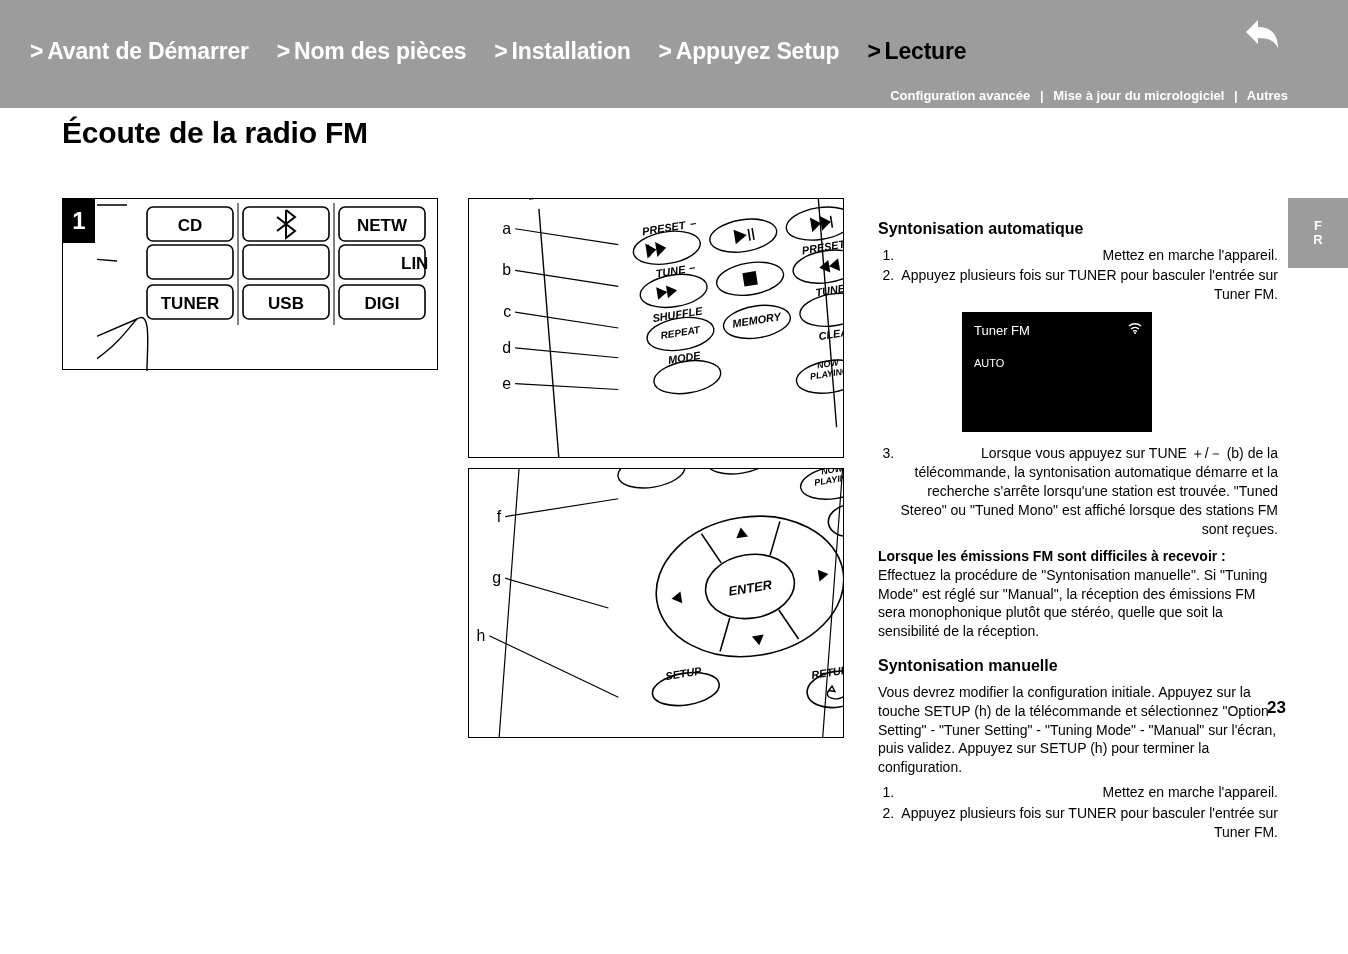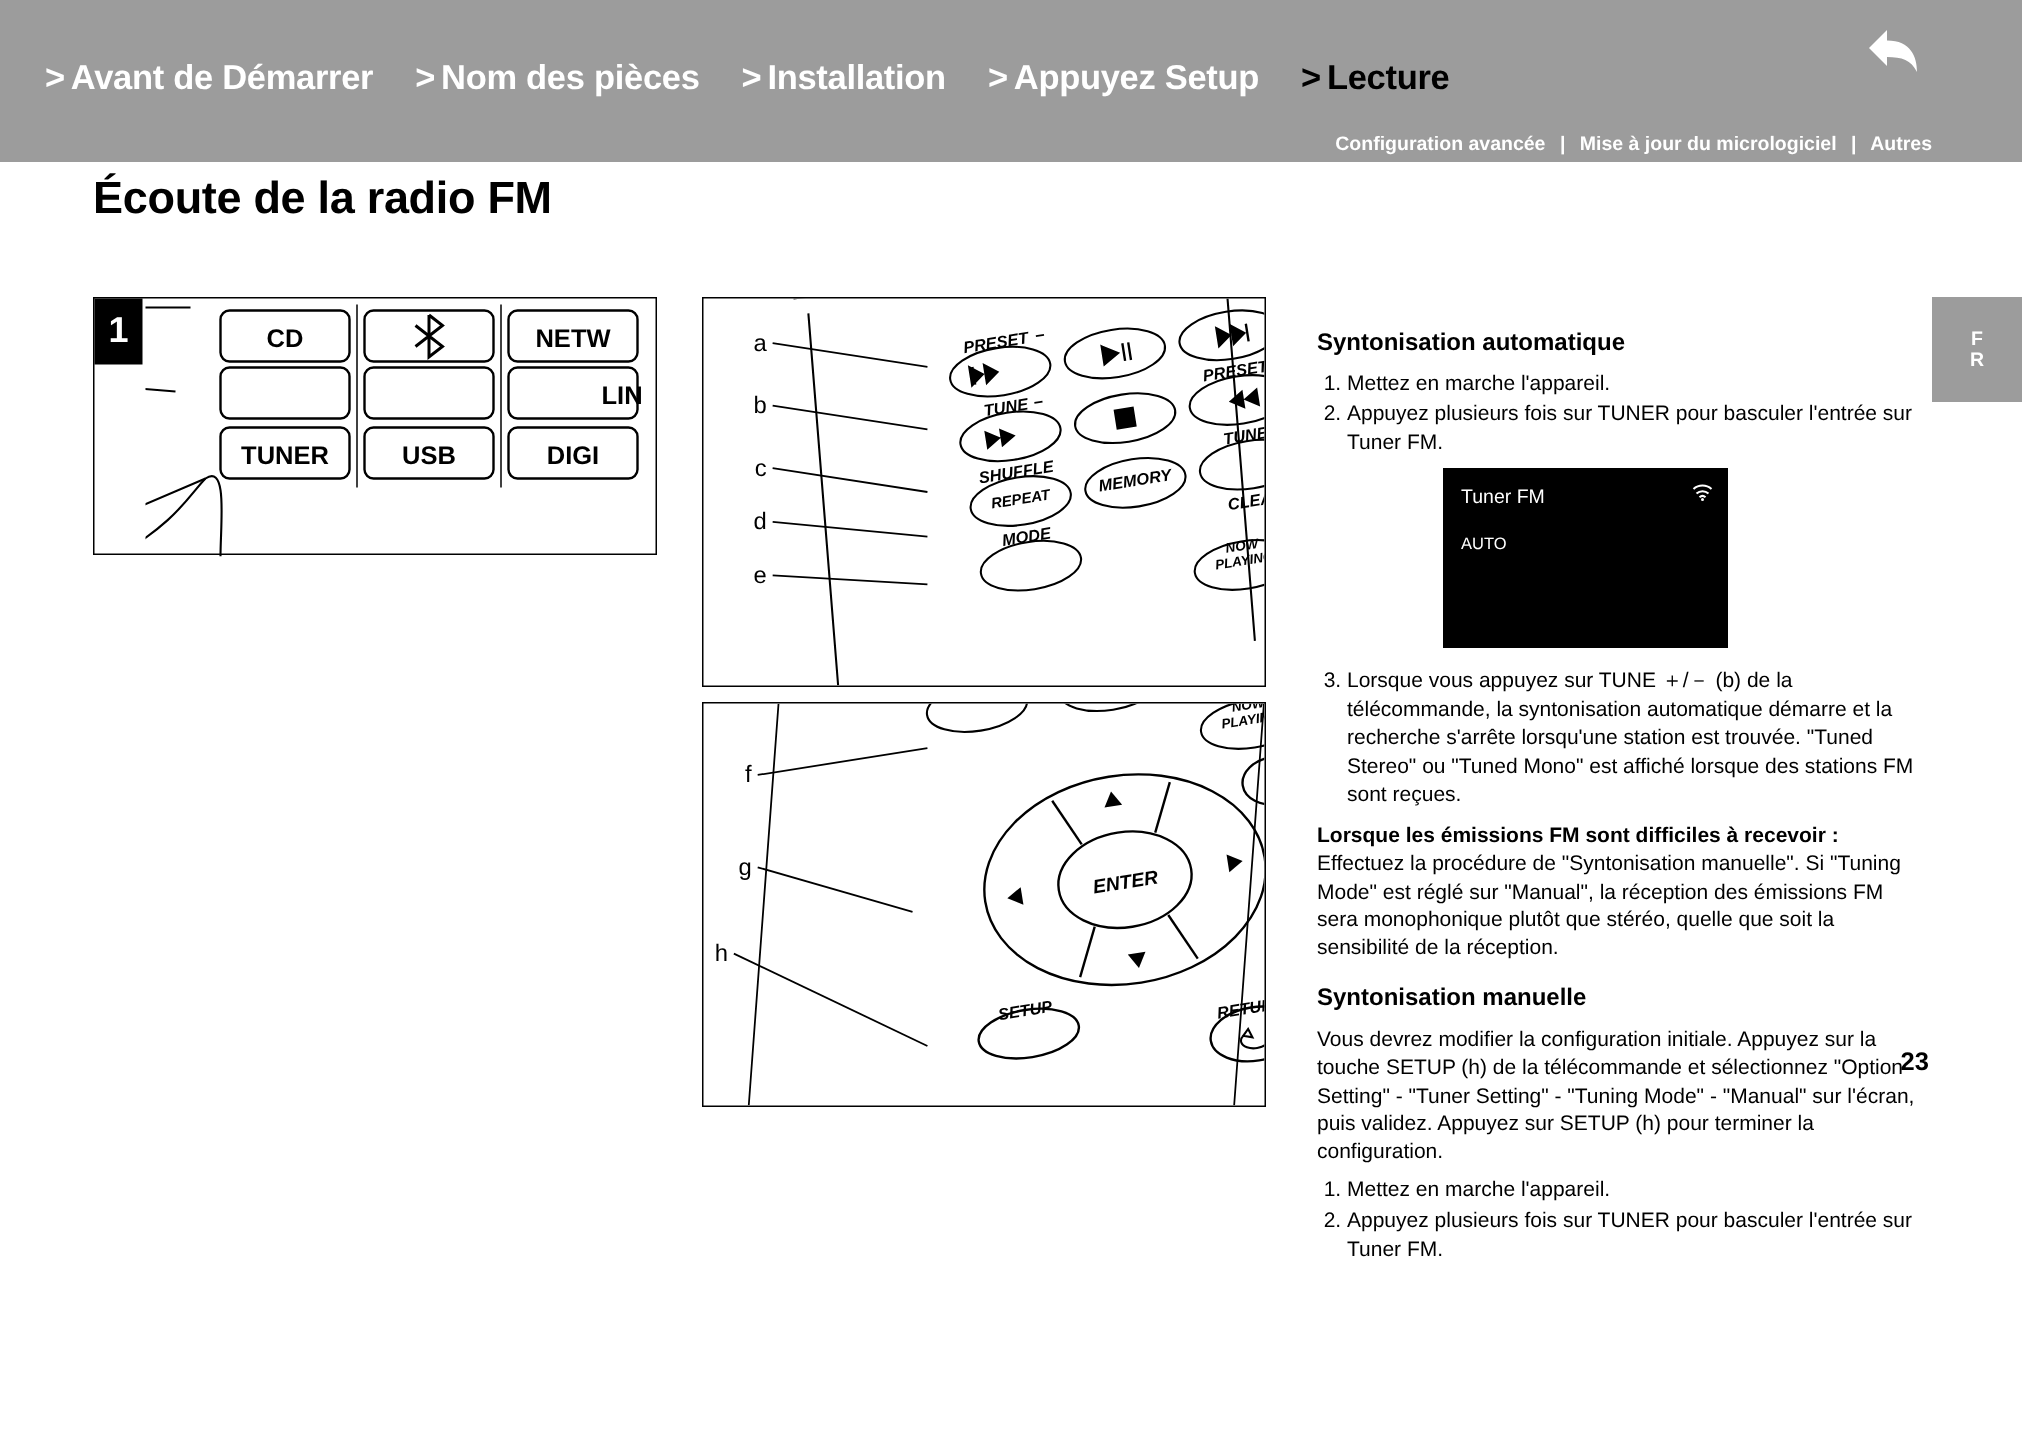--- a/index.html
+++ b/index.html
@@ -31,21 +31,21 @@
   .fig2 svg { width: 100%; height: 100%; }
 
   
   .fig3 { position: absolute; left: 468px; top: 468px; width: 376px; height: 270px; border: 1.6px solid #000; overflow: hidden; }
   .fig3 svg { width: 100%; height: 100%; }
 
   
   .col { position: absolute; left: 878px; top: 202px; width: 400px; font-size: 14px; line-height: 1.35; margin-top: 16px; }
   .col h3 { font-size: 16px; font-weight: 700; margin-bottom: 6px; }
   .col ol { list-style: decimal; padding-left: 20px; margin-bottom: 8px; }
-  .col ol li { margin-bottom: 2px; }
+  .col ol li { margin-bottom: 2px; text-align: right; }
   .col p { margin-bottom: 6px; }
   .col .bold { font-weight: 700; }
 
   .display { width: 190px; height: 120px; background: #000; color: #fff; margin: 8px 0 12px 84px; padding: 10px 12px; font-size: 12px; position: relative; }
   .display .line1 { font-size: 13px; }
   .display .line2 { font-size: 11px; margin-top: 16px; }
   .display .wifi { position: absolute; right: 10px; top: 10px; }
 
   .pagenum { position: absolute; right: 62px; bottom: 30px; font-size: 17px; font-weight: 700; }
 

